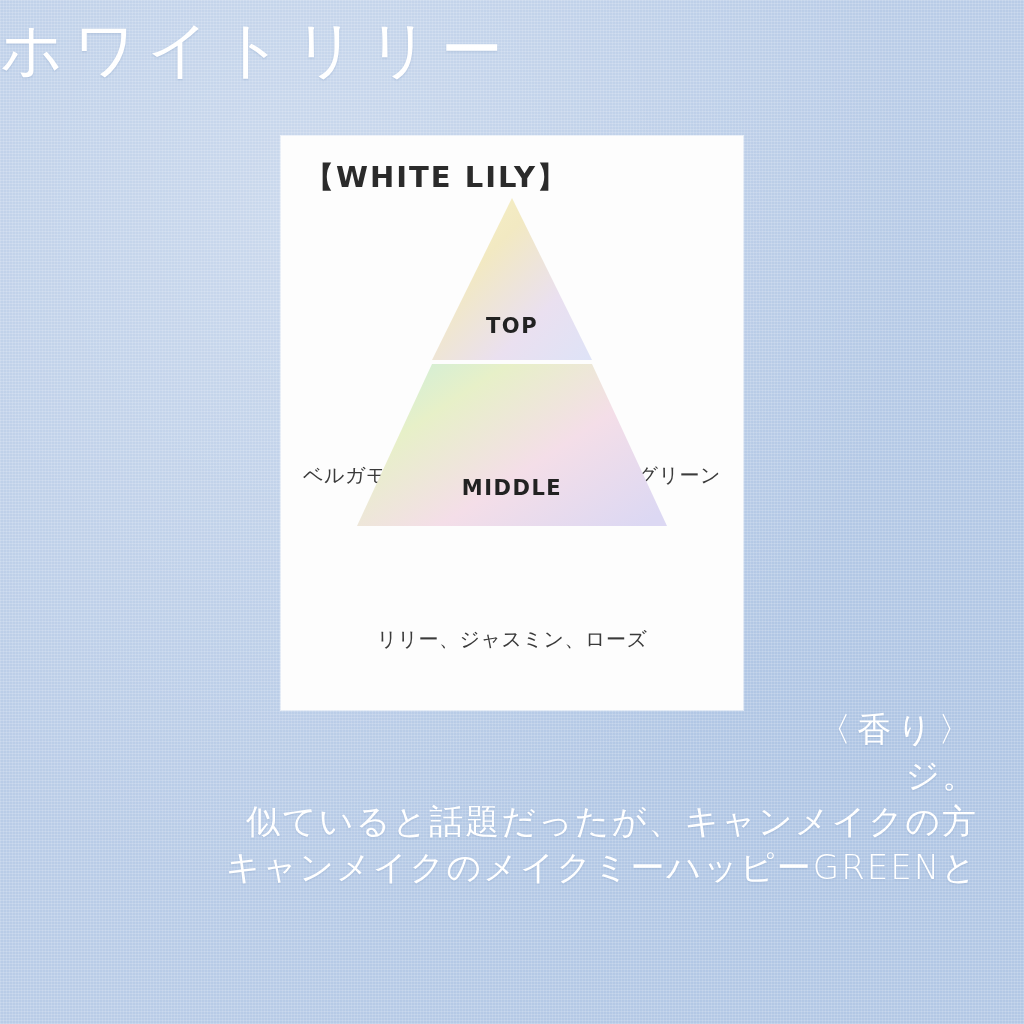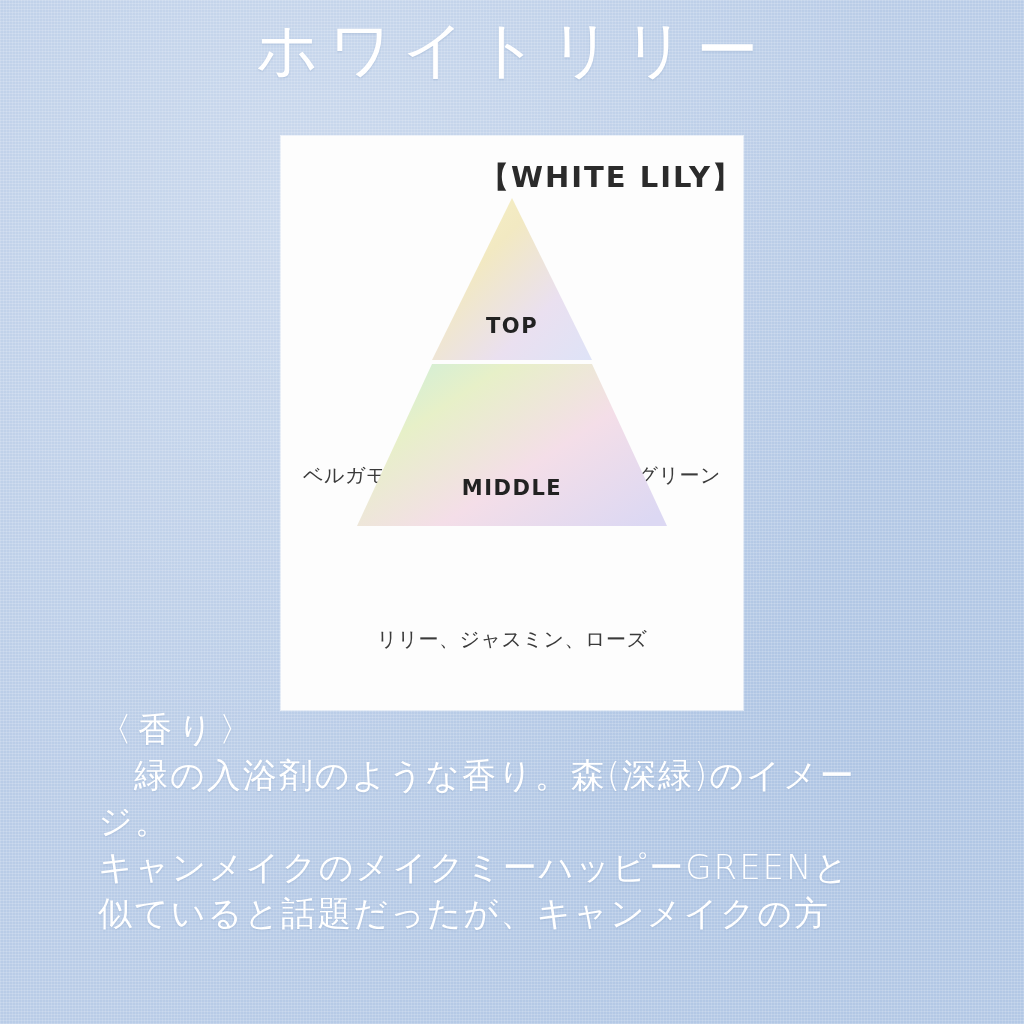--- a/index.html
+++ b/index.html
@@ -24,21 +24,21 @@
       repeating-linear-gradient(90deg, rgba(255,255,255,0.13) 0px, rgba(255,255,255,0.13) 1px, rgba(255,255,255,0) 1px, rgba(255,255,255,0) 3px),
       radial-gradient(ellipse at 30% 20%, rgba(255,255,255,0.25), rgba(255,255,255,0) 60%),
       radial-gradient(ellipse at 85% 75%, rgba(150,180,220,0.28), rgba(255,255,255,0) 65%);
     z-index: 0;
   }
   #page-title {
     position: absolute;
     top: 8px;
     left: 0;
     width: 100%;
-    text-align: center;
+    text-align: left;
     color: #ffffff;
     font-size: 62px;
     letter-spacing: 10px;
     font-weight: 300;
     font-family: "DejaVu Sans", sans-serif;
     text-shadow: 0 1px 2px rgba(120,150,190,0.35);
     z-index: 3;
   }
   
   #pyramid-card {
@@ -49,26 +49,27 @@
     height: 574px;
     background: #fdfdfd;
     z-index: 2;
     box-shadow: 0 0 0 1px rgba(255,255,255,0.6);
   }
   #card-title {
     position: absolute;
     top: 22px;
     left: 0;
     width: 100%;
-    text-align: right;
+    text-align: left;
     font-size: 29px;
     font-weight: bold;
     letter-spacing: 2px;
     color: #2b2b2b;
     font-family: "DejaVu Sans", sans-serif;
+    padding-left: 24px;
   }
   #pyramid-wrap {
     position: absolute;
     top: 58px;
     left: 0;
     width: 462px;
     height: 500px;
   }
   .tier {
     position: absolute;
@@ -107,20 +108,21 @@
     top: 706px;
     width: 880px;
     color: #ffffff;
     font-size: 34px;
     line-height: 46px;
     letter-spacing: 2px;
     font-family: "DejaVu Sans", sans-serif;
     font-weight: 300;
     text-shadow: 0 1px 2px rgba(120,150,190,0.3);
     z-index: 3;
+    text-align: right;
   }
   #description .line {
     white-space: pre;
   }
   #desc-heading {
     letter-spacing: 6px;
   }
 </style>
 </head>
 <body>
@@ -165,17 +167,16 @@
       <div class="tier-label" style="top:112px;">MIDDLE</div>
     </div>
     <div class="tier-notes" style="top:432px;">リリー、ジャスミン、ローズ</div>
 
 
   </div>
 </div>
 
 <div id="description">
   <div class="line" id="desc-heading">〈香り〉</div>
-  <div class="line">　緑の入浴剤のような香り。森(深緑)のイメー</div>
   <div class="line">ジ。</div>
+  <div class="line">似ていると話題だったが、キャンメイクの方</div>
   <div class="line">キャンメイクのメイクミーハッピーGREENと</div>
-  <div class="line">似ていると話題だったが、キャンメイクの方</div>
 </div>
 
 </body></html>

